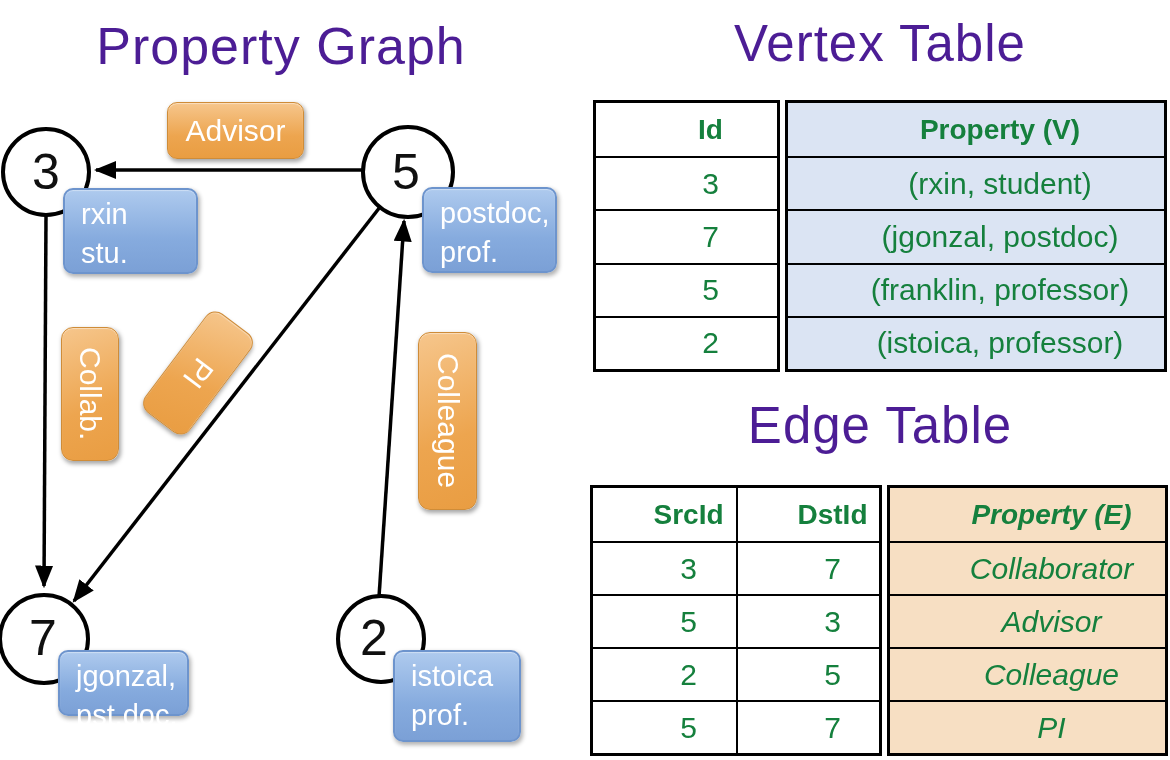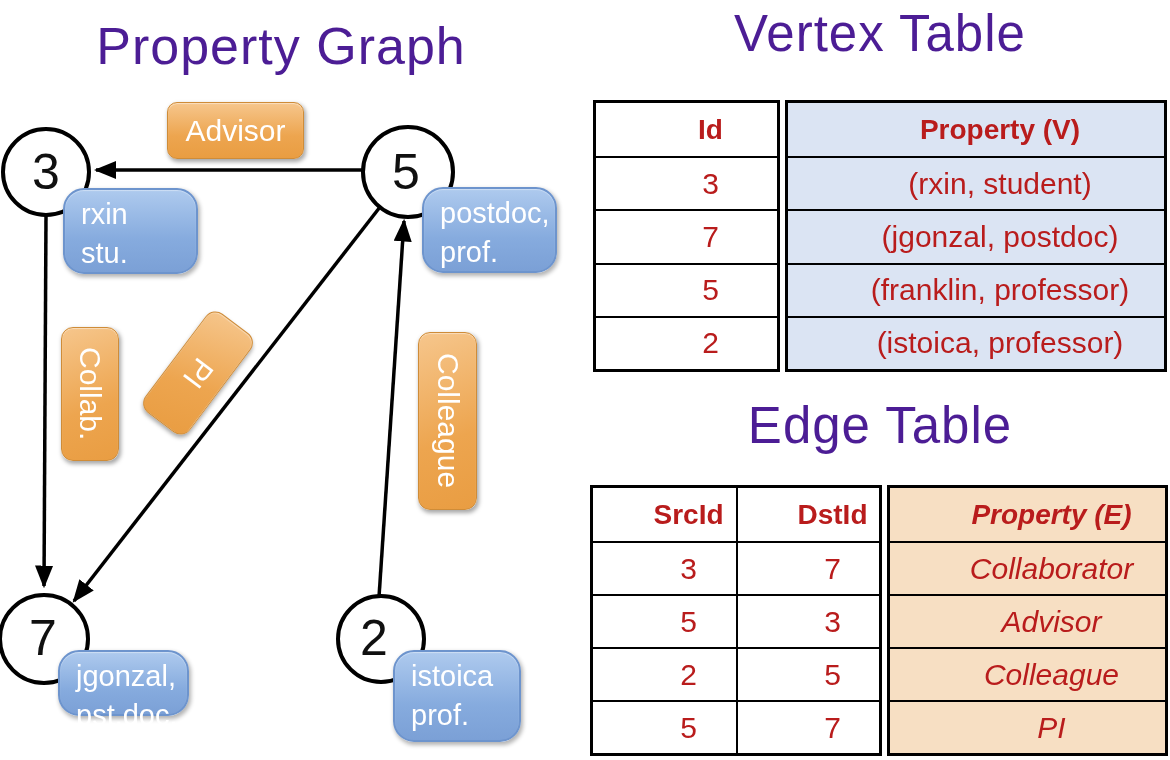--- a/index.html
+++ b/index.html
@@ -27,31 +27,31 @@
     box-shadow:1.5px 2.5px 4px rgba(0,0,0,.35), inset 0 1px 1px rgba(255,255,255,.45);
   }
   .elabel.vert { writing-mode:vertical-rl; border-radius:12px;
     background:linear-gradient(160deg,#f6c68c 0%,#eda54f 60%,#e99d42 100%); }
   .elabel.tilt { transform:rotate(37deg); }
   
   .vlabel {
     position:absolute; color:#ffffff; font-size:29px; line-height:39px;
     padding:5px 0 0 16px; box-sizing:border-box;
     background:linear-gradient(180deg,#aecaee 0%,#86abde 60%,#7ba0d6 100%);
-    border:2px solid #6d94cd; border-radius:21px;
+    border:2px solid #6d94cd; border-radius:10px;
     box-shadow:1.5px 2.5px 4px rgba(0,0,0,.3), inset 0 1px 1px rgba(255,255,255,.4);
   }
   
   .tbox {
     position:absolute; box-sizing:border-box; border:3px solid #000;
     display:grid; background:#fff;
   }
   .cell {
     display:flex; align-items:center; justify-content:center;
-    font-size:30px; color:#b91c1c; border-top:2px solid #000; overflow:hidden; white-space:nowrap;padding-left:48px;
+    font-size:30px; color:#15803d; border-top:2px solid #000; overflow:hidden; white-space:nowrap;padding-left:48px;
   }
   .cell.first { border-top:none; }
   .cell.head { font-weight:bold; font-size:28px; }
   .cell.c2 { border-left:2px solid #000; }
   .vt-id   { left:593px; top:100px; width:187px; height:272px; grid-template-rows:repeat(5,1fr); }
   .vt-prop { left:785px; top:100px; width:382px; height:272px; grid-template-rows:repeat(5,1fr); background:#dbe4f3; }
   .et-ids  { left:590px; top:485px; width:292px; height:271px;
              grid-template-columns:1fr 1fr; grid-template-rows:repeat(5,1fr); }
   .et-prop { left:887px; top:485px; width:281px; height:271px; grid-template-rows:repeat(5,1fr); background:#f7dfc3;font-style:italic; }
 </style>
@@ -70,21 +70,21 @@
     <circle cx="408" cy="172" r="45" fill="#fff" stroke="#000" stroke-width="4"></circle>
     <circle cx="44" cy="639" r="44" fill="#fff" stroke="#000" stroke-width="4"></circle>
     <circle cx="381" cy="639" r="43" fill="#fff" stroke="#000" stroke-width="4"></circle>
     <line x1="362" y1="170" x2="96" y2="170" stroke="#000" stroke-width="3.5" marker-end="url(#arrow)"></line>
     <line x1="46" y1="215" x2="44" y2="586" stroke="#000" stroke-width="3.5" marker-end="url(#arrow)"></line>
     <line x1="380" y1="207" x2="74" y2="601" stroke="#000" stroke-width="3.5" marker-end="url(#arrow)"></line>
     <line x1="379" y1="597" x2="404" y2="221" stroke="#000" stroke-width="3.5" marker-end="url(#arrow)"></line>
   </svg>
 
   <div class="big-title" style="left:0;top:16px;width:562px;font-size:52px">Property Graph</div>
-  <div class="big-title" style="left:593px;top:4px;width:574px">Vertex Table</div>
+  <div class="big-title" style="left:593px;top:14px;width:574px">Vertex Table</div>
   <div class="big-title" style="left:593px;top:396px;width:574px">Edge Table</div>
 
   <div class="vnum" style="left:14px;top:140px">3</div>
   <div class="vnum" style="left:374px;top:140px">5</div>
   <div class="vnum" style="left:11px;top:606px">7</div>
   <div class="vnum" style="left:342px;top:606px">2</div>
 
   <div class="elabel" style="left:167px;top:102px;width:135px;height:55px">Advisor</div>
   <div class="elabel vert" style="left:61px;top:327px;width:56px;height:132px">Collab.</div>
   <div class="elabel vert tilt" style="left:170px;top:311px;width:54px;height:122px">PI</div>

